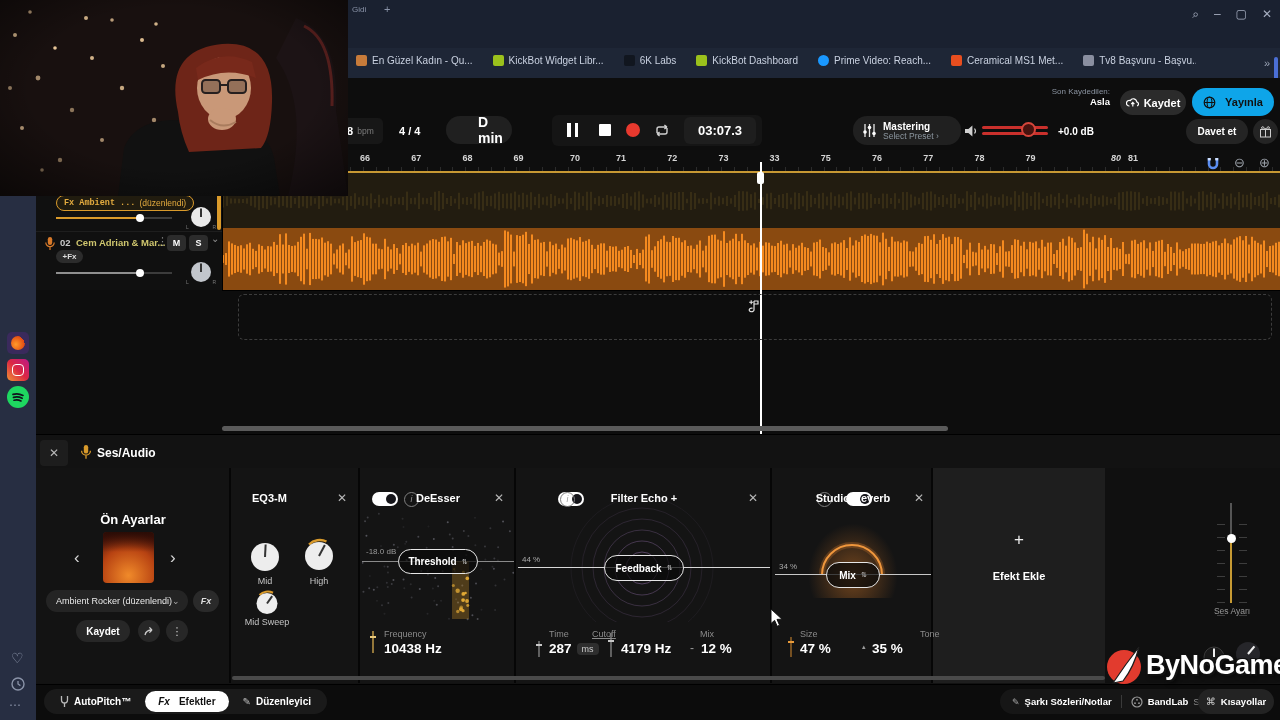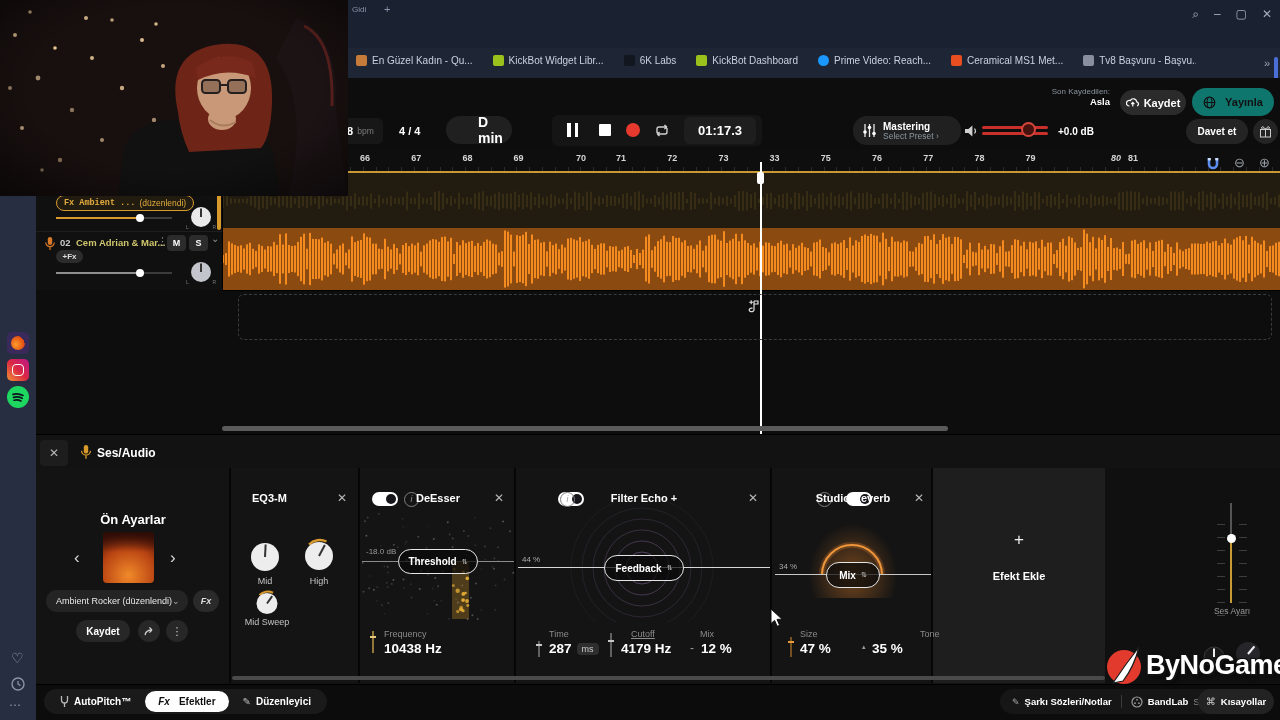--- a/index.html
+++ b/index.html
@@ -108,21 +108,21 @@
     <div style="font-size:8px;color:#8a93a0;">Son Kaydedilen:</div>
     <div class="b" style="font-size:9.5px;color:#fff;">Asla</div>
   </div>
   <div class="abs pill" style="left:1120px;top:90px;width:66px;height:25px;background:#2b2b2b;gap:5px;">
     <svg width="13" height="11">
         <path d="M3.5,9 a2.8,2.8 0 1 1 0.8,-5.4 a3.4,3.4 0 0 1 6.4,1.2 a2.2,2.2 0 0 1 0.4,4.2" stroke="#fff" stroke-width="1.2" fill="none"></path>
         <path d="M6.8,9.5 v-4 m-1.6,1.6 l1.6,-1.7 l1.6,1.7" stroke="#fff" stroke-width="1.2" fill="none"></path>
       </svg>
     <span class="b" style="font-size:11px;">Kaydet</span>
   </div>
-  <div class="abs pill" style="left:1192px;top:88px;width:82px;height:28px;background:#0f766e;gap:9px;">
+  <div class="abs pill" style="left:1192px;top:88px;width:82px;height:28px;background:#0ea5e9;gap:9px;">
     <svg width="13" height="13">
         <circle cx="6.5" cy="6.5" r="5.3" stroke="#111" stroke-width="1.2" fill="none"></circle>
         <ellipse cx="6.5" cy="6.5" rx="2.4" ry="5.3" stroke="#111" stroke-width="1" fill="none"></ellipse>
         <path d="M1.4,6.5 h10.2" stroke="#111" stroke-width="1"></path>
       </svg>
     <span class="b" style="font-size:11px;color:#111;">Yayınla</span>
   </div>
 
   
   <div class="abs" style="left:332px;top:118px;height:26px;display:flex;align-items:center;gap:4px;background:#171717;border-radius:5px;padding:0 9px;">
@@ -139,21 +139,21 @@
       <span style="width:3.5px;height:14px;background:#fff;"></span>
   </div>
   <div class="abs" style="left:599px;top:124px;width:12px;height:12px;background:#fff;border-radius:1px;"></div>
   <div class="abs" style="left:626px;top:123px;width:14px;height:14px;border-radius:50%;background:#e8392e;"></div>
   <div class="abs" style="left:653px;top:122px;">
     <svg width="18" height="16">
         <path d="M4,11 V7 a2,2 0 0 1 2,-2 h8 M14,5 l-2.6,-2 M14,5 l-2.6,2 M14,6 v4 a2,2 0 0 1 -2,2 H4 M4,12 l2.6,-2 M4,12 l2.6,2" stroke="#cfcfcf" stroke-width="1.4" fill="none"></path>
       </svg>
   </div>
   <div class="abs ctr" style="left:684px;top:117px;width:72px;height:27px;background:#1e1e1e;border-radius:6px;">
-    <span class="b" style="font-size:13px;">01:17.3</span>
+    <span class="b" style="font-size:13px;">03:07.3</span>
   </div>
   <div class="abs pill" style="left:853px;top:116px;width:108px;height:29px;gap:7px;justify-content:flex-start;padding-left:9px;box-sizing:border-box;">
     <svg width="14" height="15">
         <g stroke="#e8e8e8" stroke-width="1.3">
           <line x1="3" y1="1" x2="3" y2="14"></line>
           <line x1="7.5" y1="1" x2="7.5" y2="14"></line>
           <line x1="12" y1="1" x2="12" y2="14"></line>
         </g>
         <circle cx="3" cy="9" r="1.8" fill="#fff"></circle>
         <circle cx="7.5" cy="4.5" r="1.8" fill="#fff"></circle>
@@ -190,21 +190,21 @@
 
   
   <div class="abs" style="left:222px;top:150px;width:1058px;height:22px;background:#0e0e0e;border-bottom:1px solid #000;">
     <div style="position:absolute;left:0;bottom:0;width:100%;height:5px;background:repeating-linear-gradient(90deg,#2c2c2c 0 1px,transparent 1px 12.8px);"></div>
   </div>
   <div class="abs" id="ruler-ticks" style="left:360px;top:153px;width:840px;height:14px;">
       <span class="tick" style="left: 0px;">66</span>
       <span class="tick" style="left: 51.2px;">67</span>
       <span class="tick" style="left: 102.4px;">68</span>
       <span class="tick" style="left: 153.6px;">69</span>
-      <span class="tick" style="left: 216px; text-align: right;">70</span>
+      <span class="tick" style="left: 210px; text-align: right;">70</span>
       <span class="tick" style="left: 256px;">71</span>
       <span class="tick" style="left: 307.2px;">72</span>
       <span class="tick" style="left: 358.4px;">73</span>
       <span class="tick" style="left: 409.6px;">33</span>
       <span class="tick" style="left: 460.8px;">75</span>
       <span class="tick" style="left: 512px;">76</span>
       <span class="tick" style="left: 563.2px;">77</span>
       <span class="tick" style="left: 614.4px;">78</span>
       <span class="tick" style="left: 665.6px;">79</span>
       <span class="tick" style="left: 751px; font-style: italic;">80</span>
@@ -1156,21 +1156,21 @@
   <div class="abs" style="left:549px;top:641px;display:flex;align-items:center;gap:5px;">
     <span class="fval">287</span>
     <span style="background:#2e2e2e;border-radius:4px;padding:1px 5px;font-size:9px;color:#ccc;">ms</span>
   </div>
   <div class="abs" style="left:608px;top:633px;">
     <svg width="6" height="24">
         <line x1="3" y1="0" x2="3" y2="24" stroke="#8a8a8a" stroke-width="1.3"></line>
         <line x1="0" y1="8" x2="6" y2="8" stroke="#c8c8c8" stroke-width="2"></line>
       </svg>
   </div>
-  <div class="abs flab" style="left:631px;top:629px;text-decoration:underline;">Cutoff</div>
+  <div class="abs flab" style="left:592px;top:629px;text-decoration:underline;">Cutoff</div>
   <div class="abs fval" style="left:621px;top:641px;">4179 Hz</div>
   <div class="abs flab" style="left:700px;top:629px;">Mix</div>
   <div class="abs" style="left:690px;top:641px;color:#9a9a9a;font-size:12px;">-</div>
   <div class="abs fval" style="left:701px;top:641px;">12 %</div>
 
   
   <span class="tgl abs" style="left:785px;top:492px;"></span>
   <span class="nfo abs" style="left:817px;top:492px;">i</span>
   <div class="abs b" style="left:775px;top:492px;width:156px;text-align:center;font-size:11px;">Studio Reverb</div>
   <div class="abs xx" style="left:914px;top:492px;">✕</div>

